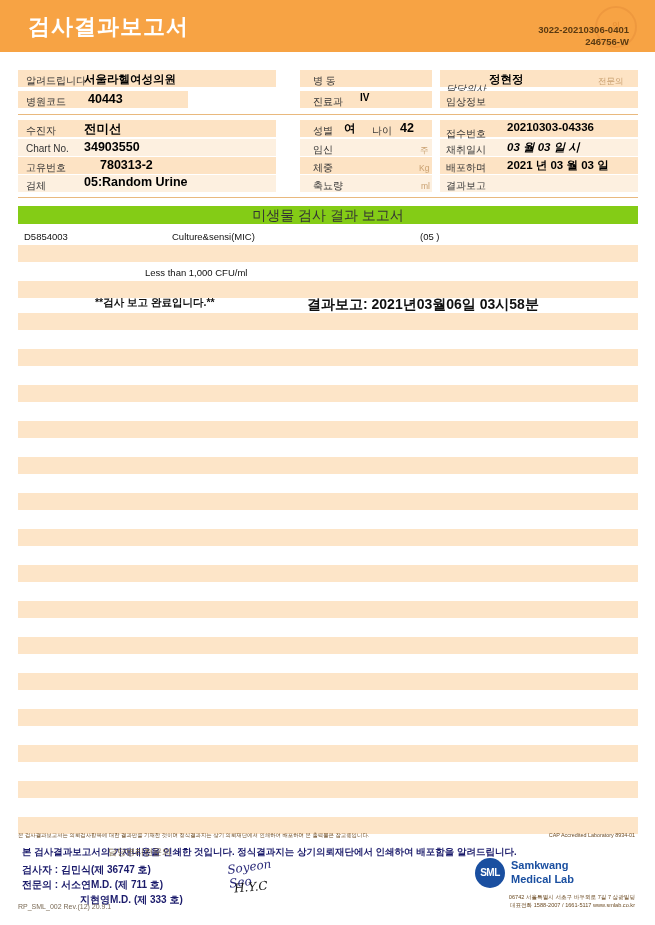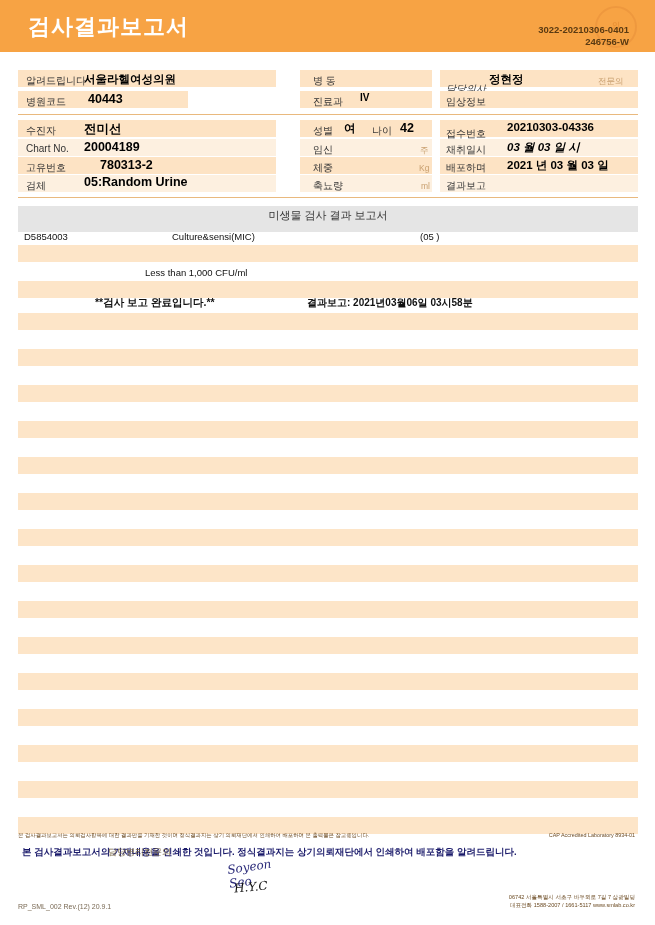--- a/index.html
+++ b/index.html
@@ -90,24 +90,24 @@
   .rule {
     position: absolute;
     height: 1px;
     background: #e9b97e;
   }
 
   
   .result-title {
     position: absolute;
     left: 18px; top: 206px;
-    width: 620px; height: 26px;
-    background: #e5e5e5;
+    width: 620px; height: 18px;
+    background: #84cc16;
     color: #333;
-    font-size: 11px;
+    font-size: 14px;
     text-align: center;
     line-height: 18px;
   }
 
   .zebra {
     position: absolute;
     left: 18px;
     width: 620px;
     height: 17px;
     background: #fde5c8;
@@ -276,21 +276,21 @@
   <div class="val" style="left:400px; top:121px; font-size:12.5px;">42</div>
 
   <div class="lbl" style="left:446px; top:119px;margin-top:8px;">접수번호</div>
   <div class="val" style="left:507px; top:121px;">20210303-04336</div>
 
   <div class="band light" style="left:18px; top:139px; width:258px;"></div>
   <div class="band light" style="left:300px; top:139px; width:132px;"></div>
   <div class="band light" style="left:440px; top:139px; width:198px;"></div>
 
   <div class="lbl" style="left:26px; top:143px;">Chart No.</div>
-  <div class="val" style="left:84px; top:140px; font-size:12.5px;">20004189</div>
+  <div class="val" style="left:84px; top:140px; font-size:12.5px;">34903550</div>
 
   <div class="lbl" style="left:313px; top:143px;">임신</div>
   <div class="unit" style="left:420px; top:145px;">주</div>
 
   <div class="lbl" style="left:446px; top:143px;">채취일시</div>
   <div class="val" style="left:507px; top:140px;font-style:italic;">03 월 03 일 시</div>
 
   <div class="band" style="left:18px; top:157px; width:258px;"></div>
   <div class="band" style="left:300px; top:157px; width:132px;"></div>
   <div class="band" style="left:440px; top:157px; width:198px;"></div>
@@ -325,21 +325,21 @@
   <div class="res-text" style="left:172px; top:231px;">Culture&amp;sensi(MIC)</div>
   <div class="res-text" style="left:420px; top:231px;">(05 )</div>
 
   <div class="zebra" style="top:245px;"></div>
 
   <div class="res-text" style="left:145px; top:267px;">Less than 1,000 CFU/ml</div>
 
   <div class="zebra" style="top:281px;"></div>
 
   <div class="res-text b" style="left:95px; top:296px; font-size:10.5px;">**검사  보고  완료입니다.**</div>
-  <div class="res-text b" style="left:307px; top:296px; font-size:10px;">결과보고: 2021년03월06일 03시58분</div>
+  <div class="res-text b" style="left:307px; top:296px; font-size:14px;">결과보고: 2021년03월06일 03시58분</div>
 
   <div class="zebra" style="top:313px;"></div>
   <div class="zebra" style="top:349px;"></div>
   <div class="zebra" style="top:385px;"></div>
   <div class="zebra" style="top:421px;"></div>
   <div class="zebra" style="top:457px;"></div>
   <div class="zebra" style="top:493px;"></div>
   <div class="zebra" style="top:529px;"></div>
   <div class="zebra" style="top:565px;"></div>
   <div class="zebra" style="top:601px;"></div>
@@ -349,24 +349,44 @@
   <div class="zebra" style="top:745px;"></div>
   <div class="zebra" style="top:781px;"></div>
   <div class="zebra" style="top:817px;"></div>
 
   <div class="foot-note">본 검사결과보고서는 의뢰검사항목에 대한 결과만을 기재한 것이며 정식결과지는 상기 의뢰재단에서 인쇄하여 배포하며 본 출력물은 참고용입니다.</div>
   <div class="foot-accred">CAP Accredited Laboratory 8934-01</div>
 
   <div class="sign-line1">본 검사결과보고서의 기재내용을 인쇄한 것입니다. 정식결과지는 상기의뢰재단에서 인쇄하여 배포함을 알려드립니다.</div>
   <div class="approval">담당병리전문의</div>
 
+  <div class="sign-block" style="top:862px;">
+    <div class="row">
+      <span>검사자 :</span>
+      <span>김민식(제 36747 호)</span>
+    </div>
+    <div class="row">
+      <span>전문의 :</span>
+      <span>서소연M.D. (제 711 호)</span>
+    </div>
+    <div class="row" style="padding-left:58px;">
+      <span>지현영M.D. (제 333 호)</span>
+    </div>
+  </div>
 
   <div class="scribble">Soyeon Seo</div>
   <div class="scribble2">H.Y.C</div>
 
+  <div class="lab-logo">
+    <div class="circle">SML</div>
+    <div class="name">
+      <div>Samkwang</div>
+      <div>Medical Lab</div>
+    </div>
+  </div>
 
   <div class="lab-addr">
     <div>06742 서울특별시 서초구 바우뫼로 7길 7 삼광빌딩</div>
     <div>대표전화 1588-2007 / 1661-5117 www.smlab.co.kr</div>
   </div>
 
   <div class="doc-id">RP_SML_002 Rev.(12) 20.9.1</div>
 
 </div>
 

